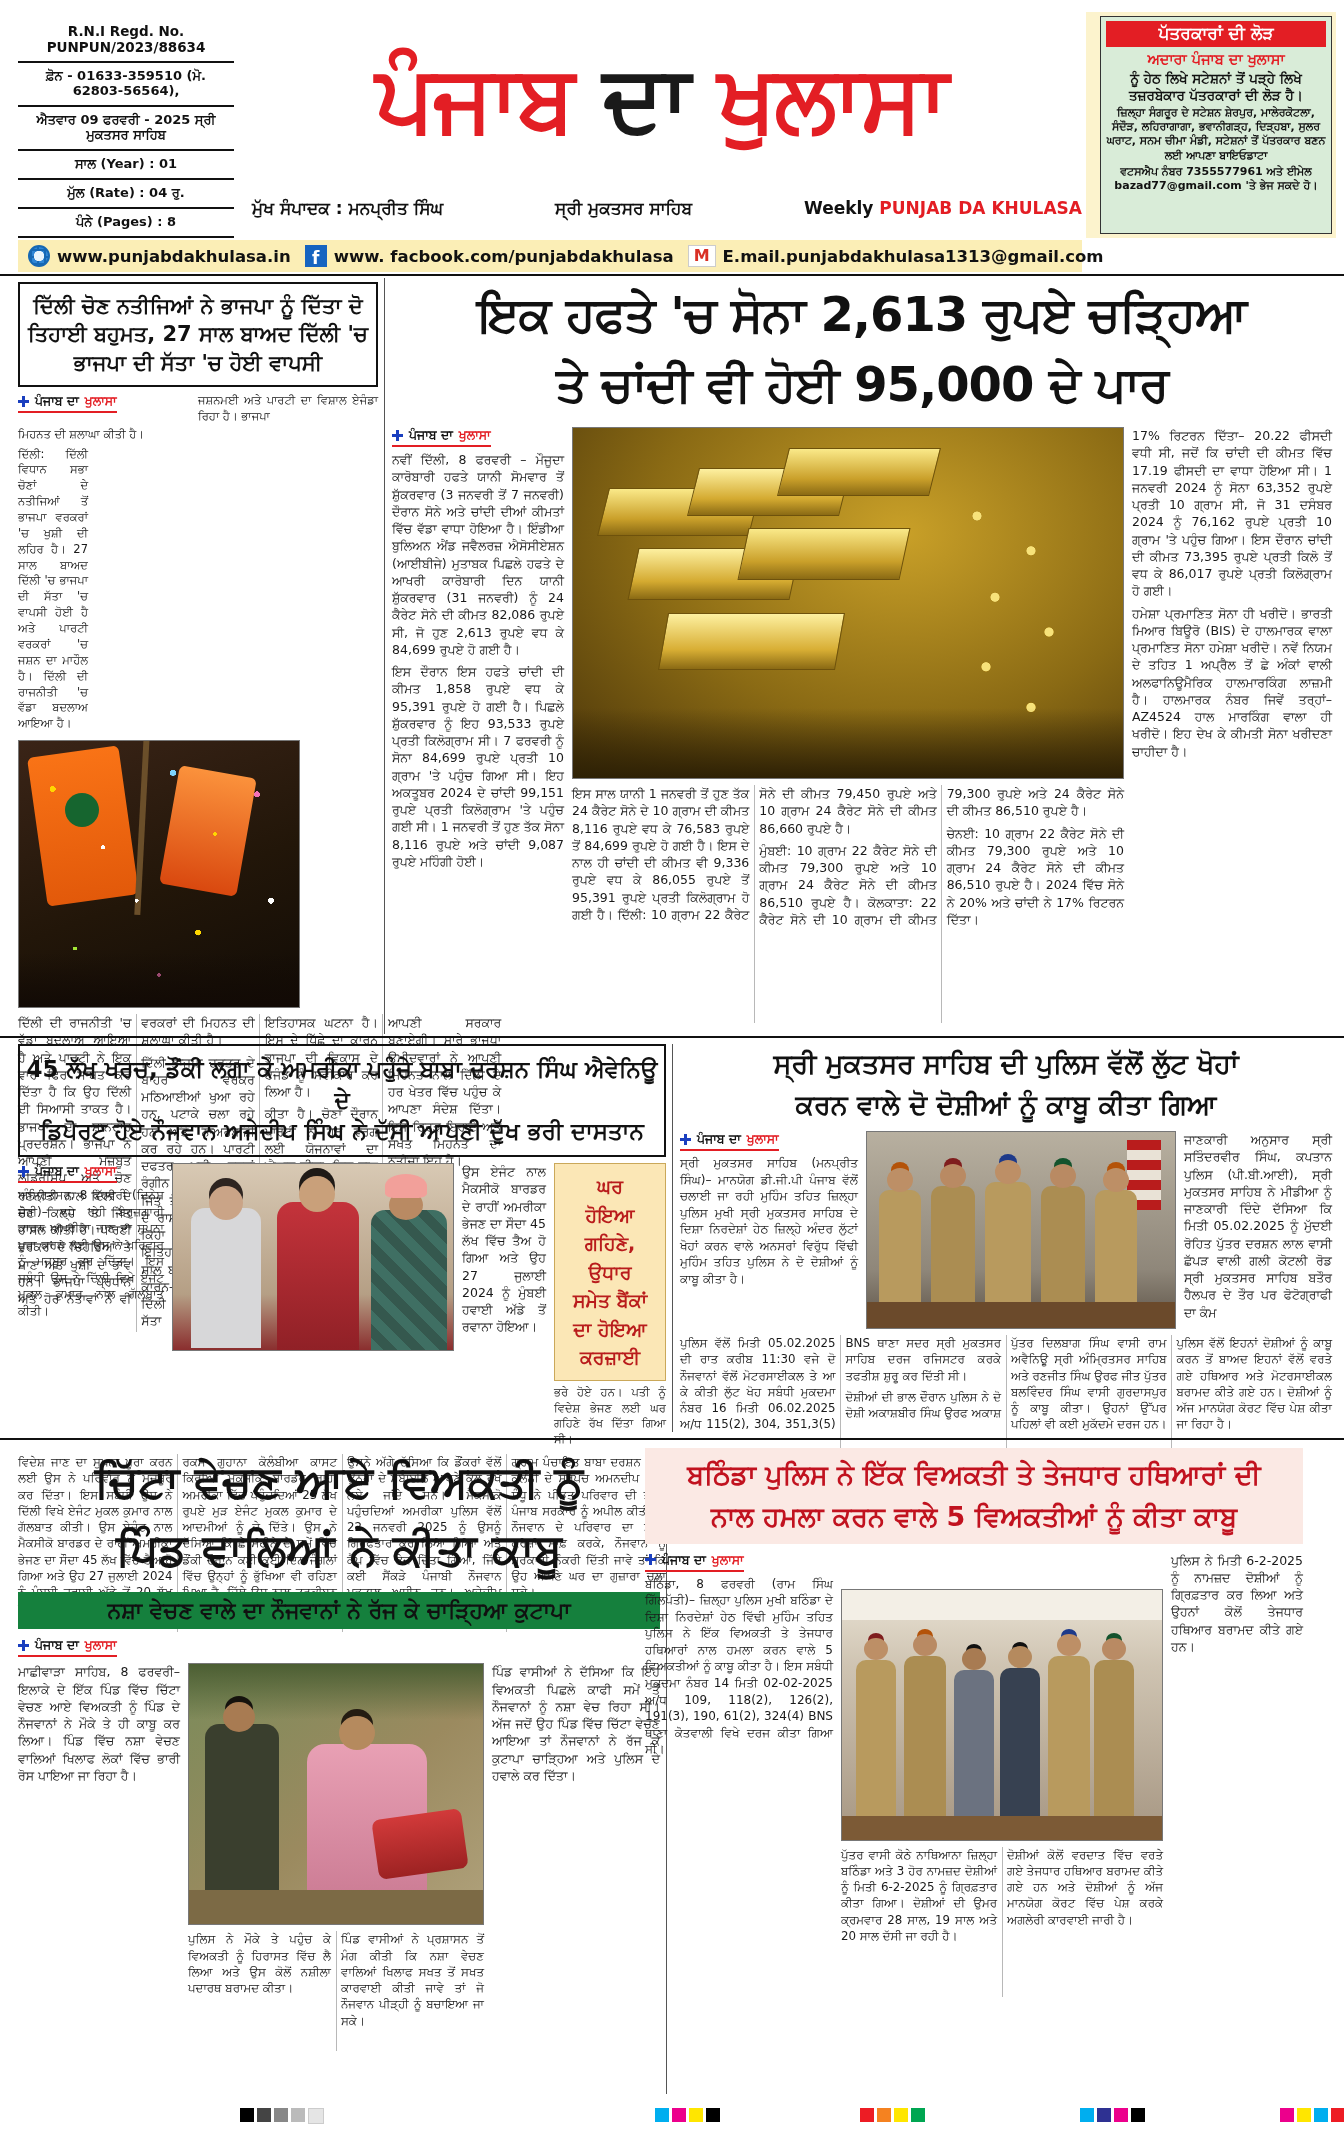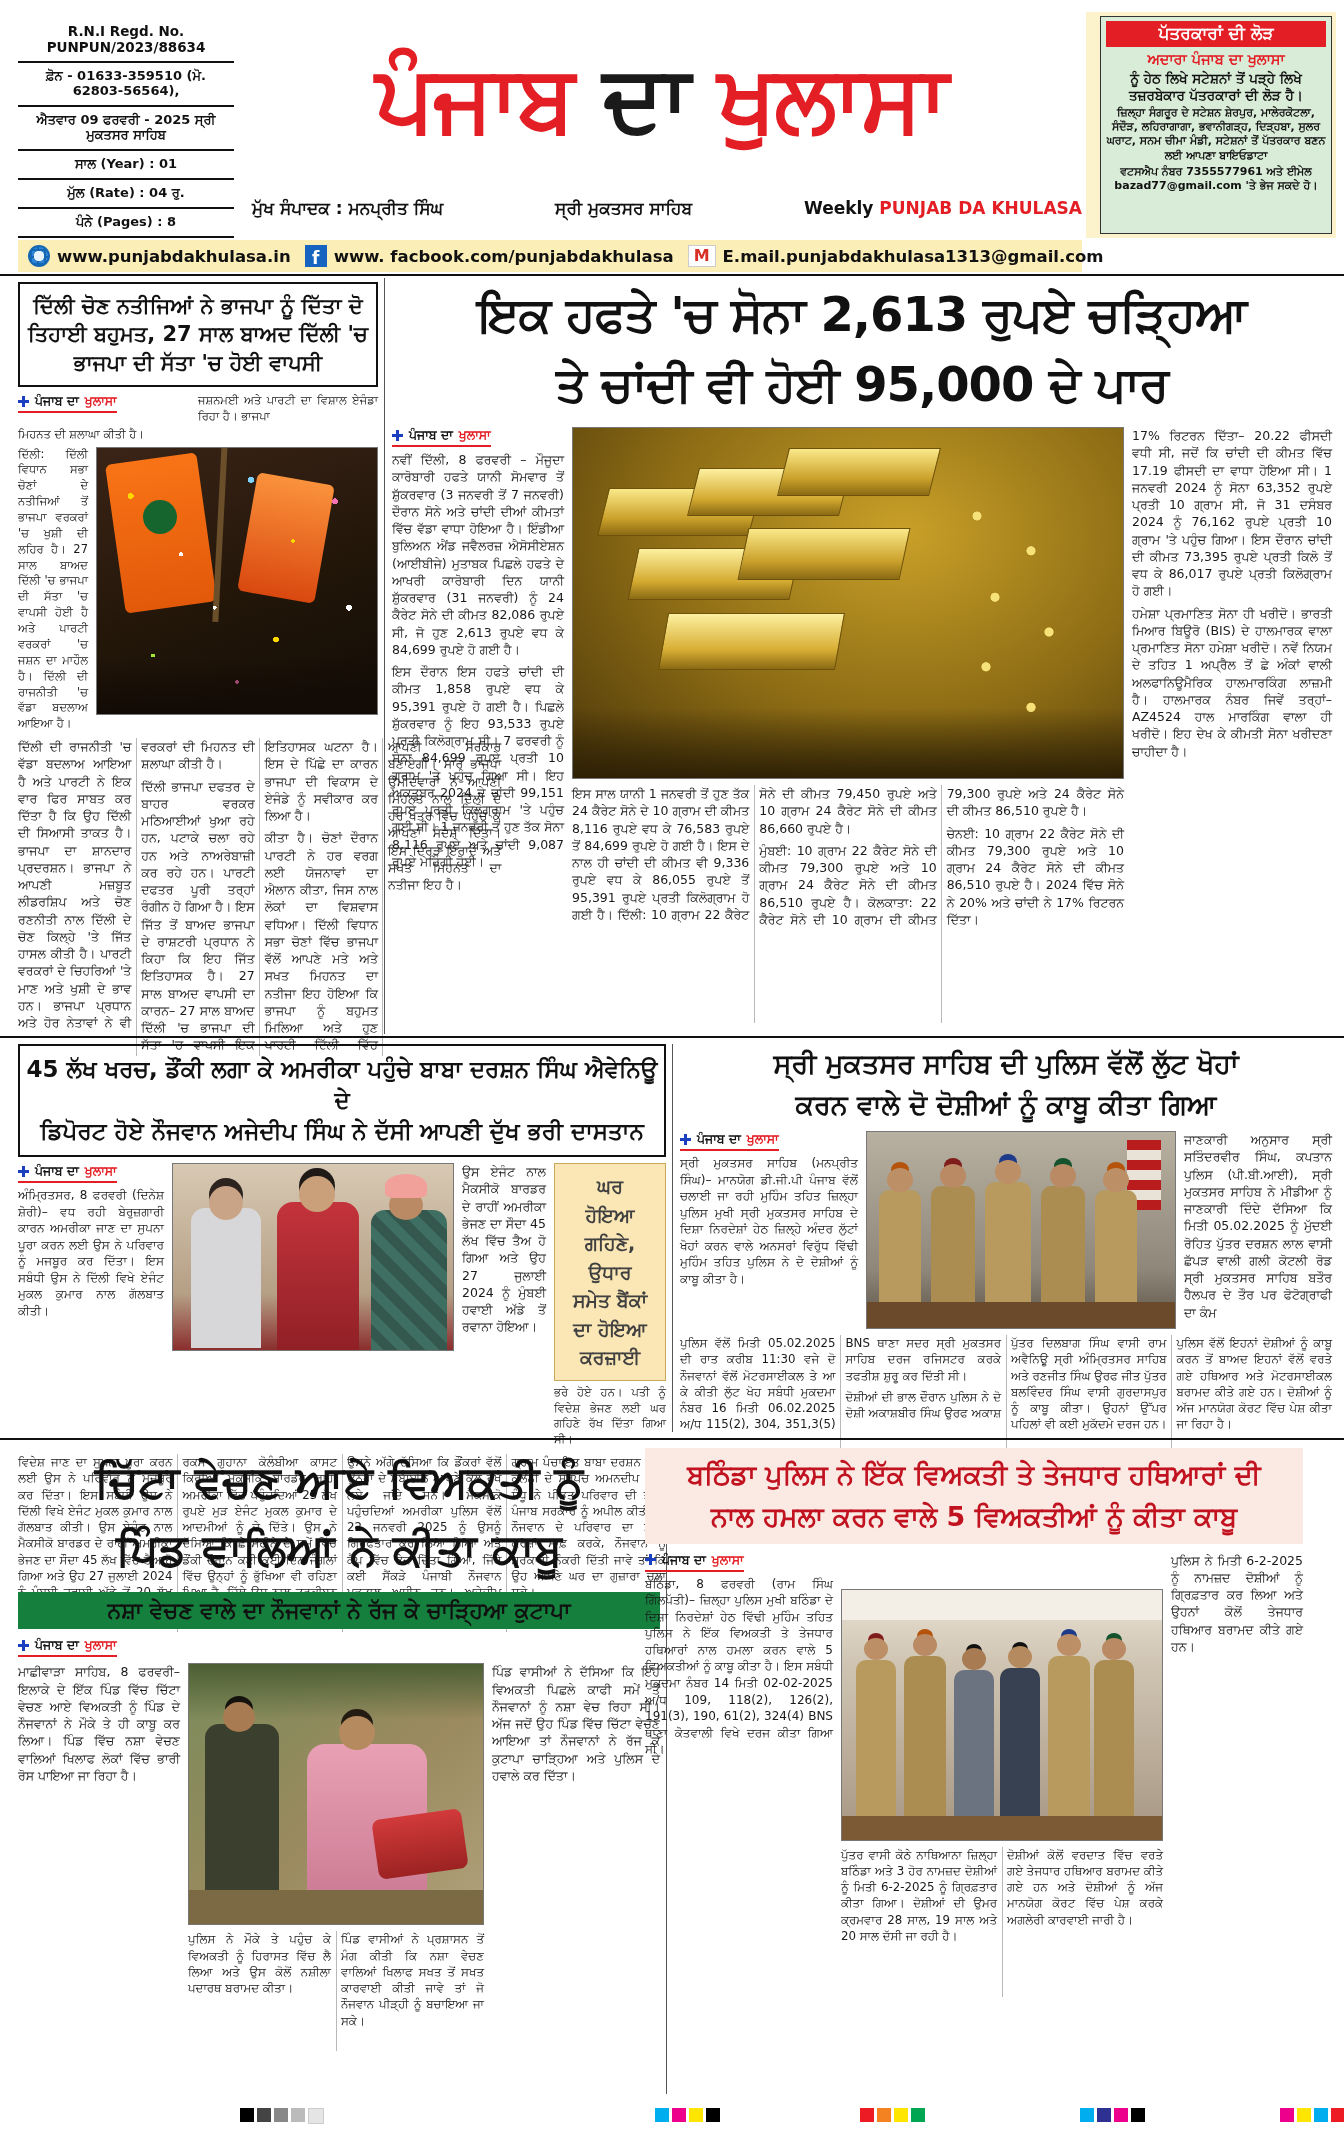--- a/index.html
+++ b/index.html
@@ -50,21 +50,21 @@
   .tcols{column-gap:10px;column-rule:1px solid #b8b8b8;text-align:justify;font-size:12.5px;
          line-height:1.38;color:#1a1a1a;}
   .tcol{text-align:justify;font-size:12.5px;line-height:1.38;color:#1a1a1a;}
   .p{margin:0 0 5px;}
   .photo{position:relative;overflow:hidden;border:1px solid #777;box-sizing:border-box;}
   .row{display:flex;gap:8px;}
   
   .gold-head{text-align:center;font-weight:800;font-size:48px;line-height:1.45;letter-spacing:-1px;}
   
   .ybox{background:#fbe7b6;border:1px solid #caa85a;text-align:center;font-weight:800;
-        color:#404040;font-size:19px;line-height:1.5;padding:8px 17px;}
+        color:#b91c1c;font-size:19px;line-height:1.5;padding:8px 17px;}
   
   .chitta-head{text-align:center;font-weight:800;font-size:44px;line-height:1.55;}
   .chitta-sub{background:#15803d;text-align:center;font-weight:800;font-size:22px;padding:6px 0;}
   
   .bat-head{background:#fbe9e4;color:#c1121f;text-align:center;font-weight:800;font-size:27px;
             line-height:1.55;padding:6px 4px;}
   .muk-head{text-align:center;font-weight:800;font-size:27px;line-height:1.5;}
   
   .reggroup{display:flex;gap:3px;}
   .reg{width:14px;height:14px;}
@@ -127,21 +127,21 @@
     <div class="headline-box" style="font-size:21px;">ਦਿੱਲੀ ਚੋਣ ਨਤੀਜਿਆਂ ਨੇ ਭਾਜਪਾ ਨੂੰ ਦਿੱਤਾ ਦੋ ਤਿਹਾਈ ਬਹੁਮਤ, 27 ਸਾਲ ਬਾਅਦ ਦਿੱਲੀ 'ਚ ਭਾਜਪਾ ਦੀ ਸੱਤਾ 'ਚ ਹੋਈ ਵਾਪਸੀ</div>
     <div style="display:flex;justify-content:space-between;margin-top:6px;align-items:flex-start;">
       <div class="byline">
         <span class="cross"></span>
         <span>ਪੰਜਾਬ ਦਾ</span>
         <span class="by-red">ਖੁਲਾਸਾ</span>
       </div>
       <div class="tcol" style="width:180px;font-size:11.5px;">ਜਸ਼ਨਮਈ ਅਤੇ ਪਾਰਟੀ ਦਾ ਵਿਸ਼ਾਲ ਏਜੰਡਾ ਰਿਹਾ ਹੈ। ਭਾਜਪਾ</div>
     </div>
     <div class="tcol" style="font-size:11.5px;margin-top:2px;">ਮਿਹਨਤ ਦੀ ਸ਼ਲਾਘਾ ਕੀਤੀ ਹੈ।</div>
-    <div class="row" style="margin-top:4px;">
+    <div class="row" style="margin-top:4px;flex-direction:column;">
       <div class="tcol" style="width:70px;font-size:11.5px;">ਦਿੱਲੀ: ਦਿੱਲੀ ਵਿਧਾਨ ਸਭਾ ਚੋਣਾਂ ਦੇ ਨਤੀਜਿਆਂ ਤੋਂ ਭਾਜਪਾ ਵਰਕਰਾਂ 'ਚ ਖੁਸ਼ੀ ਦੀ ਲਹਿਰ ਹੈ। 27 ਸਾਲ ਬਾਅਦ ਦਿੱਲੀ 'ਚ ਭਾਜਪਾ ਦੀ ਸੱਤਾ 'ਚ ਵਾਪਸੀ ਹੋਈ ਹੈ ਅਤੇ ਪਾਰਟੀ ਵਰਕਰਾਂ 'ਚ ਜਸ਼ਨ ਦਾ ਮਾਹੌਲ ਹੈ। ਦਿੱਲੀ ਦੀ ਰਾਜਨੀਤੀ 'ਚ ਵੱਡਾ ਬਦਲਾਅ ਆਇਆ ਹੈ।</div>
 
       <div class="photo" style="width:282px;height:268px;background:linear-gradient(160deg,#3a2417 0%,#221609 55%,#120c06 100%);">
         <div class="abs" style="left:18px;top:10px;width:92px;height:150px;background:linear-gradient(180deg,#f97316,#e2590a);transform:rotate(-8deg);border-radius:6px;"></div>
         <div class="abs" style="left:150px;top:30px;width:78px;height:120px;background:linear-gradient(180deg,#fb923c,#d9480f);transform:rotate(10deg);border-radius:6px;"></div>
         <div class="abs" style="left:120px;top:-6px;width:30px;height:180px;background:#6b4f2a;transform:rotate(3deg);width:6px;"></div>
         <div class="abs" style="left:46px;top:52px;width:34px;height:34px;border-radius:50%;background:#16652f;"></div>
         <div class="abs" style="left:0;top:0;right:0;bottom:0;background-image:
           radial-gradient(circle 3px at 12% 18%,#ffd700 99%,transparent),
           radial-gradient(circle 2px at 30% 40%,#fefefe 99%,transparent),

